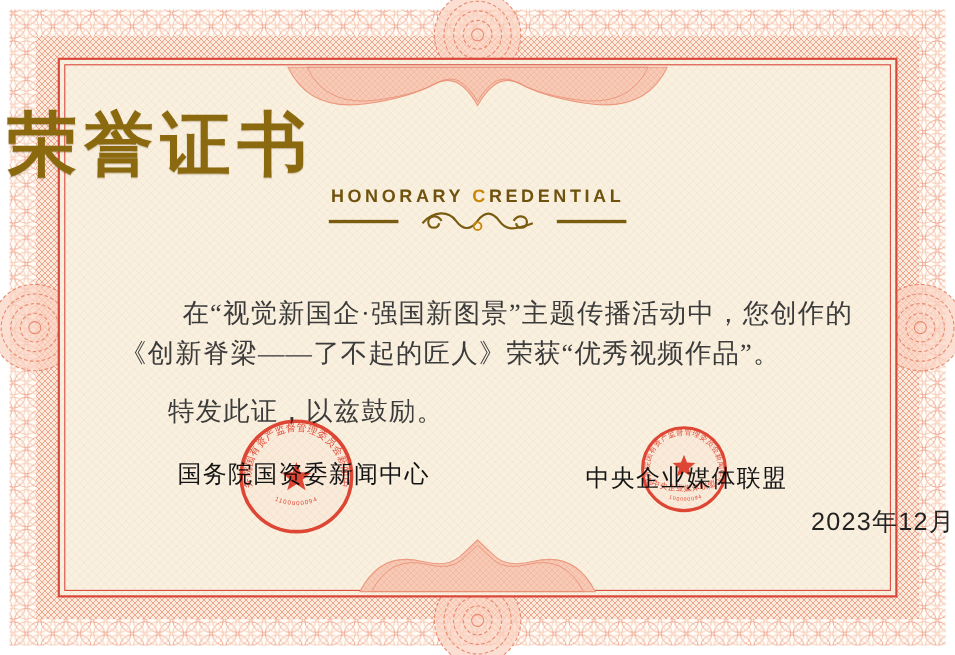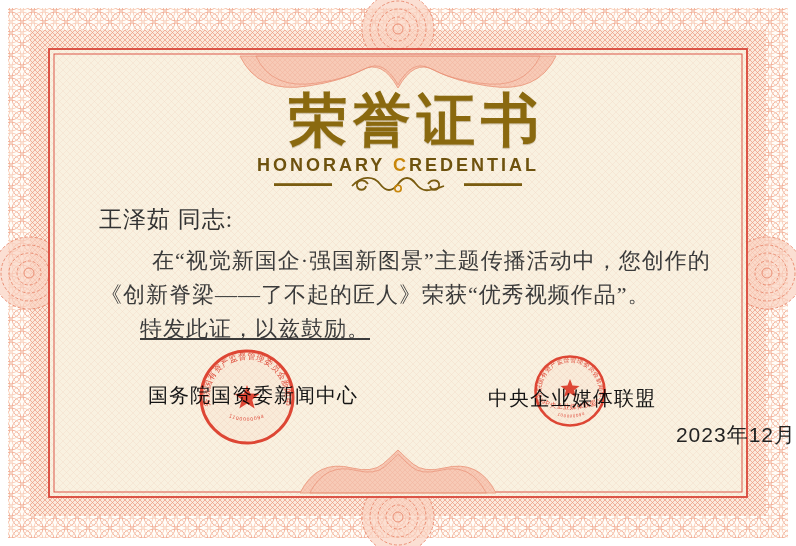--- a/index.html
+++ b/index.html
@@ -3,42 +3,42 @@
 <meta charset="utf-8">
 <style>
   html,body{margin:0;padding:0;background:#ffffff;}
   .page{
     position:relative;width:796px;height:546px;background:#ffffff;overflow:hidden;
     font-family:"Liberation Sans",sans-serif;
   }
   .bg{position:absolute;left:0;top:0;}
   .layer{position:absolute;white-space:nowrap;}
   .title{
-    left:0;right:0;top:82px;text-align:center;
+    left:0;right:0;top:82px;
     font-family:"Liberation Serif","DejaVu Serif",serif;
     font-weight:bold;font-size:58px;letter-spacing:6px;padding-left:6px;
-    color:#8a690f;text-shadow:0 1px 1px rgba(92,67,10,.35);margin-left:32px;
+    color:#8a690f;text-shadow:0 1px 1px rgba(92,67,10,.35);
   }
   .subtitle{
     left:0;right:0;top:155px;text-align:center;
-    font-weight:bold;font-size:18px;letter-spacing:3px;color:#6e520e;
+    font-weight:bold;font-size:15px;letter-spacing:3px;color:#6e520e;
   }
   .subtitle .accent{color:#c8860a;}
   .flourish{left:268px;top:174px;}
   .salutation{
     left:99px;top:204px;font-size:23px;color:#333;
     font-family:"Liberation Serif","DejaVu Serif",serif;letter-spacing:1px;
   }
   .bodyline{
     font-size:22px;color:#3b3b3b;letter-spacing:1px;
     font-family:"Liberation Serif","DejaVu Serif",serif;
   }
   .bline1{left:152px;top:246px;}
   .bline2{left:100px;top:280px;}
-  .bline3{left:140px;top:314px;text-decoration:underline;}
+  .bline3{left:140px;top:328px;}
   .issuer{font-size:20px;color:#141414;letter-spacing:1px;}
   .issuer-left{left:148px;top:382px;}
   .issuer-right{left:488px;top:385px;}
   .date{left:0;right:0;top:421px;text-align:right;font-size:21px;color:#222;letter-spacing:1px;}
   .seal{position:absolute;mix-blend-mode:multiply;opacity:.92;}
   .seal-left{left:197px;top:347px;}
   .seal-right{left:532px;top:353px;}
 </style>
 </head>
 <body>
@@ -138,21 +138,20 @@
     <rect x="6" y="9.2" width="58" height="2.8" fill="#7a5c10"></rect>
     <rect x="196" y="9.2" width="58" height="2.8" fill="#7a5c10"></rect>
     <g fill="none" stroke="#7a5c10" stroke-width="1.8">
       <path d="M84,12 C94,1 106,2 112,10 C118,18 124,18 130,10 C136,2 142,2 148,10 C154,18 160,18 176,12"></path>
       <path d="M100,10 c-4,-6 -12,-4 -11,2 c1,5 8,5 9,0"></path>
       <path d="M160,10 c4,-6 12,-4 11,2 c-1,5 -8,5 -9,0"></path>
     </g>
     <circle cx="130" cy="14.5" r="3.2" fill="none" stroke="#c8860a" stroke-width="1.6"></circle>
   </svg>
 
-  <div class="layer salutation">王泽茹 同志:</div>
 
   <div class="layer bodyline bline1">在“视觉新国企·强国新图景”主题传播活动中，您创作的</div>
   <div class="layer bodyline bline2">《创新脊梁——了不起的匠人》荣获“优秀视频作品”。</div>
   <div class="layer bodyline bline3">特发此证，以兹鼓励。</div>
 
   <div class="layer issuer issuer-left">国务院国资委新闻中心</div>
   <div class="layer issuer issuer-right">中央企业媒体联盟</div>
 
   <div class="layer date">2023年12月</div>
 

